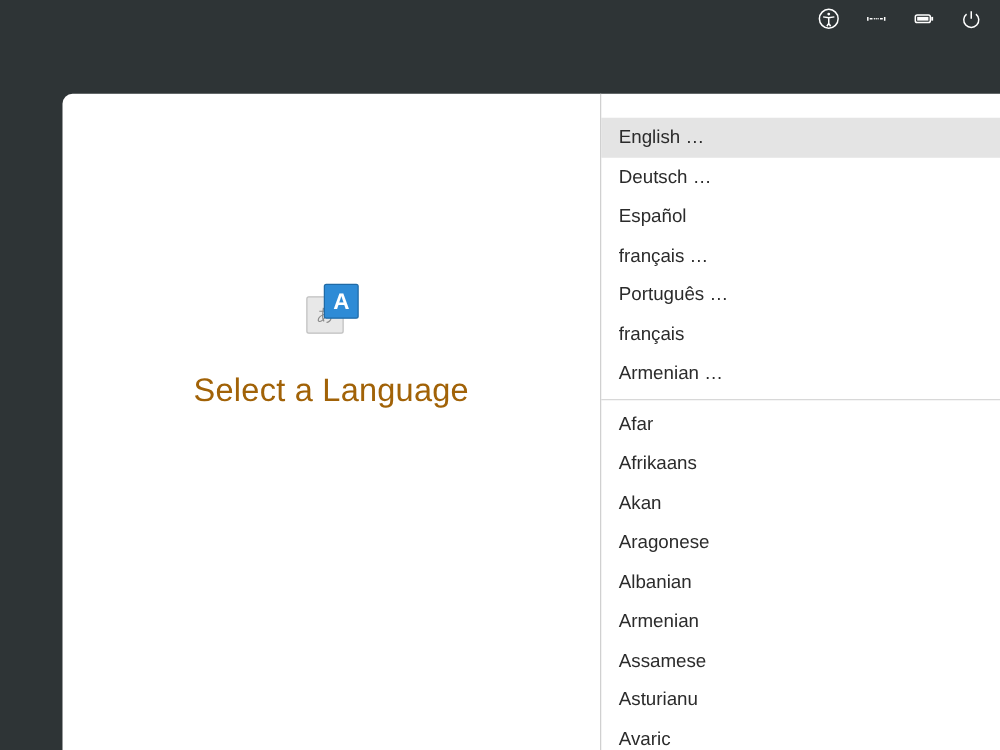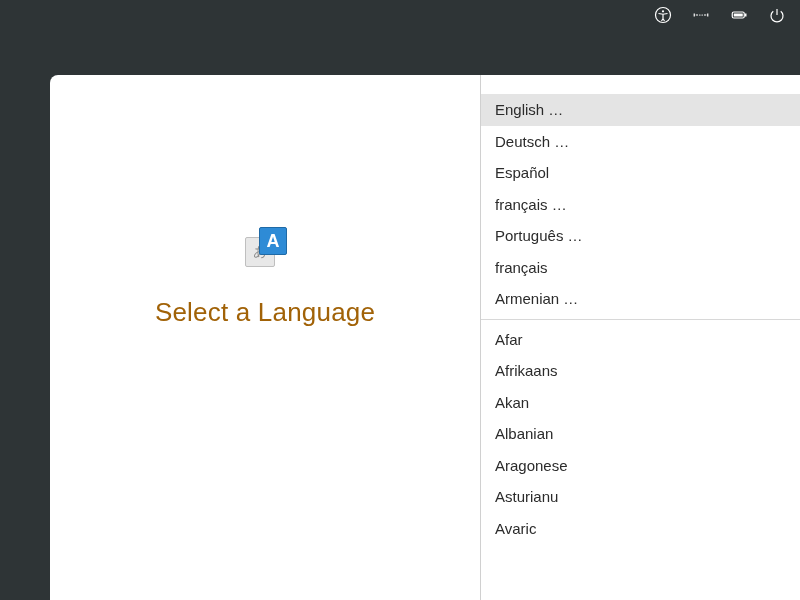--- a/index.html
+++ b/index.html
@@ -133,18 +133,20 @@
       <div class="lang-item">Deutsch …</div>
       <div class="lang-item">Español</div>
       <div class="lang-item">français …</div>
       <div class="lang-item">Português …</div>
       <div class="lang-item">français</div>
       <div class="lang-item">Armenian …</div>
       <div class="divider"></div>
       <div class="lang-item">Afar</div>
       <div class="lang-item">Afrikaans</div>
       <div class="lang-item">Akan</div>
+      <div class="lang-item">Aragonese</div>
       <div class="lang-item">Albanian</div>
-      <div class="lang-item">Aragonese</div>
+      <div class="lang-item">Armenian</div>
+      <div class="lang-item">Assamese</div>
       <div class="lang-item">Asturianu</div>
       <div class="lang-item">Avaric</div>
     </div>
 </div>
 
 </body></html>

